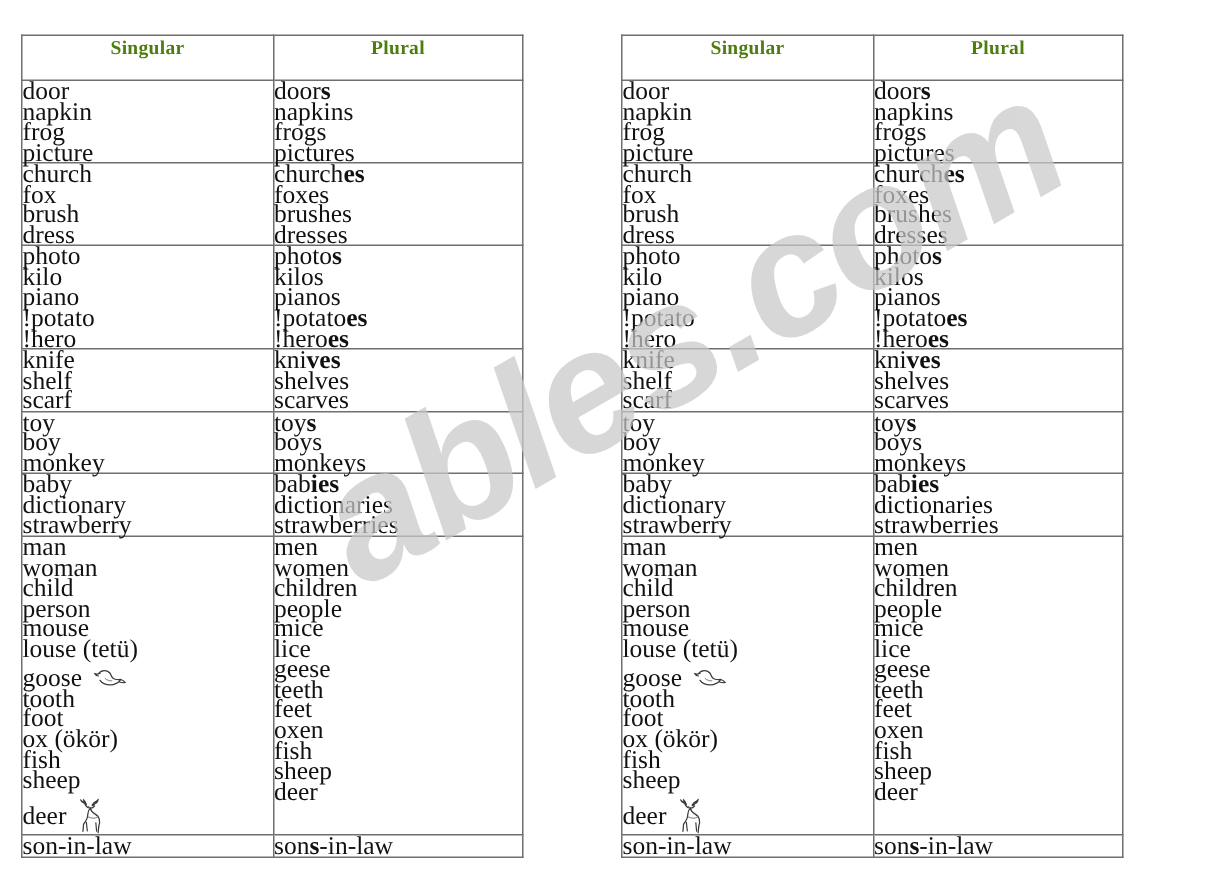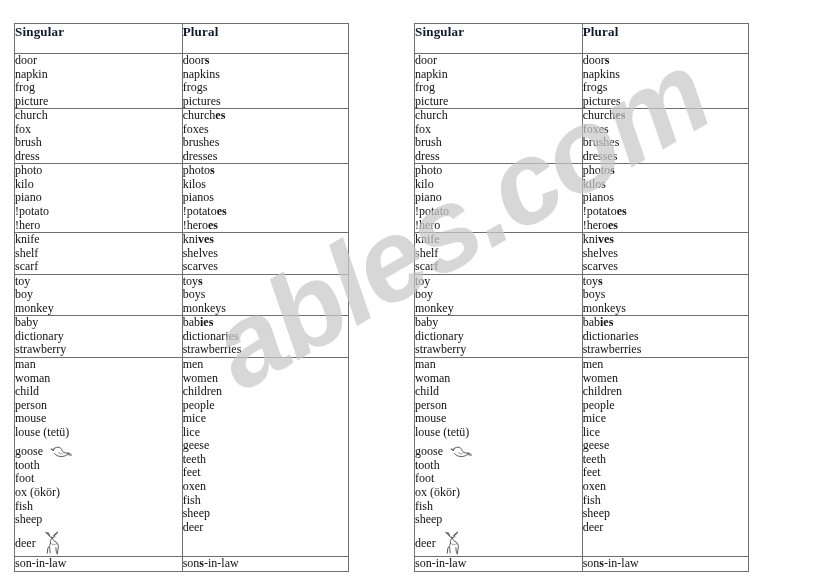--- a/index.html
+++ b/index.html
@@ -59,32 +59,32 @@
   table.nouns td, table.nouns th {
     border: 1px solid #6f6f6f;
     vertical-align: top;
     padding: 0;
     background: transparent;
   }
   table.nouns col.c1 { width: 50.2%; }
   table.nouns col.c2 { width: 49.8%; }
 
   th.hdr {
-    text-align: left;
+    text-align: center;
     font-weight: bold;
     font-size: 13px;
     height: 29px;
     padding-top: 3px;
-    color: #0f172a;
+    color: #4d7c0f;
     letter-spacing: .2px;
   }
 
   td.cell {
     padding: 2px 0 3px 6px;
-    font-size: 12px;
+    font-size: 17px;
     line-height: 13.55px;
     color: #111;
   }
 
   .w {
     display: block;
     white-space: nowrap;
     position: relative;
   }
   .w b { font-weight: bold; }

